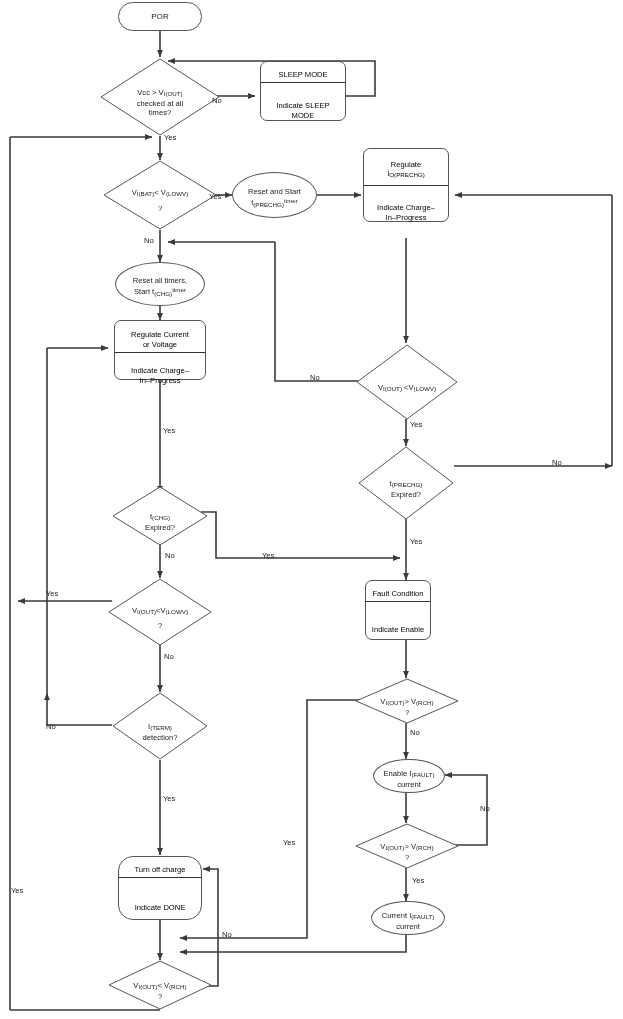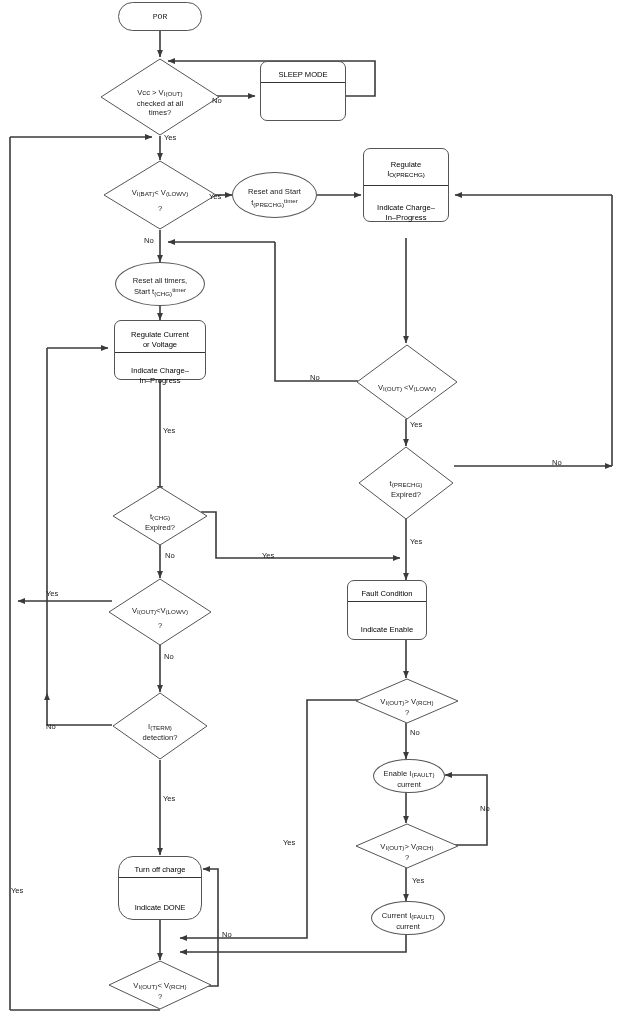--- a/index.html
+++ b/index.html
@@ -3,21 +3,21 @@
 <meta charset="utf-8">
 <style>
   html,body{margin:0;padding:0;background:#ffffff;}
   body{font-family:"Liberation Sans", sans-serif;}
   #canvas{position:relative;width:623px;height:1019px;background:#fff;overflow:hidden;}
   svg.layer{position:absolute;left:0;top:0;width:623px;height:1019px;}
 
   .node{position:absolute;box-sizing:border-box;background:#fff;
         display:flex;align-items:center;justify-content:center;text-align:center;
         color:#1a1a1a;}
-  .term{border:1px solid #555;border-radius:18px;font-family:Liberation Mono, monospace;}
+  .term{border:1px solid #555;border-radius:18px;}
   .oval{border:1px solid #555;border-radius:50%/50%;}
 
   .splitbox{position:absolute;box-sizing:border-box;border:1px solid #555;border-radius:7px;background:#fff;}
   .splitbox .top{border-bottom:1.5px solid #333;display:flex;align-items:center;justify-content:center;text-align:center;}
   .splitbox .bot{display:flex;align-items:center;justify-content:center;text-align:center;}
 
   .dia{position:absolute;}
   .dia .txt{position:absolute;left:0;top:0;width:100%;height:100%;
             display:flex;flex-direction:column;align-items:center;justify-content:center;
             text-align:center;color:#1a1a1a;}
@@ -127,20 +127,24 @@
     </svg>
     <div class="txt t">
       <div class="nw"><span>Vcc &gt; V</span><sub>I(OUT)</sub></div>
       <div>checked at all</div>
       <div>times?</div>
     </div>
   </div>
 
   <div class="splitbox" style="left:260px;top:61px;width:86px;height:60px;">
     <div class="top t" style="height:14px;">SLEEP MODE</div>
+    <div class="bot t" style="height:44px;flex-direction:column;">
+      <div>Indicate SLEEP</div>
+      <div>MODE</div>
+    </div>
   </div>
 
   <div class="dia" style="left:103px;top:160px;width:114px;height:70px;">
     <svg width="114" height="70">
       <polygon points="57,1 113,35 57,69 1,35" fill="#fff" stroke="#555" stroke-width="1"></polygon>
     </svg>
     <div class="txt t" style="justify-content:center;">
       <div class="nw" style="margin-bottom:5px;">
         <span>V</span><sub>I(BAT)</sub><span>&lt; V</span><sub>(LOWV)</sub>
       </div>
@@ -226,21 +230,21 @@
   <div class="dia" style="left:112px;top:692px;width:96px;height:68px;">
     <svg width="96" height="68">
       <polygon points="48,1 95,34 48,67 1,34" fill="#fff" stroke="#555" stroke-width="1"></polygon>
     </svg>
     <div class="txt t">
       <div class="nw"><span>I</span><sub>(TERM)</sub></div>
       <div>detection?</div>
     </div>
   </div>
 
-  <div class="splitbox" style="left:347px;top:580px;width:80px;height:60px;">
+  <div class="splitbox" style="left:365px;top:580px;width:66px;height:60px;">
     <div class="top t" style="height:14px;">Fault Condition</div>
     <div class="bot t" style="height:44px;">Indicate Enable</div>
   </div>
 
   <div class="dia" style="left:355px;top:678px;width:104px;height:46px;">
     <svg width="104" height="46">
       <polygon points="52,1 103,23 52,45 1,23" fill="#fff" stroke="#555" stroke-width="1"></polygon>
     </svg>
     <div class="txt t">
       <div class="nw"><span>V</span><sub>I(OUT)</sub><span>&gt; V</span><sub>(RCH)</sub></div>

